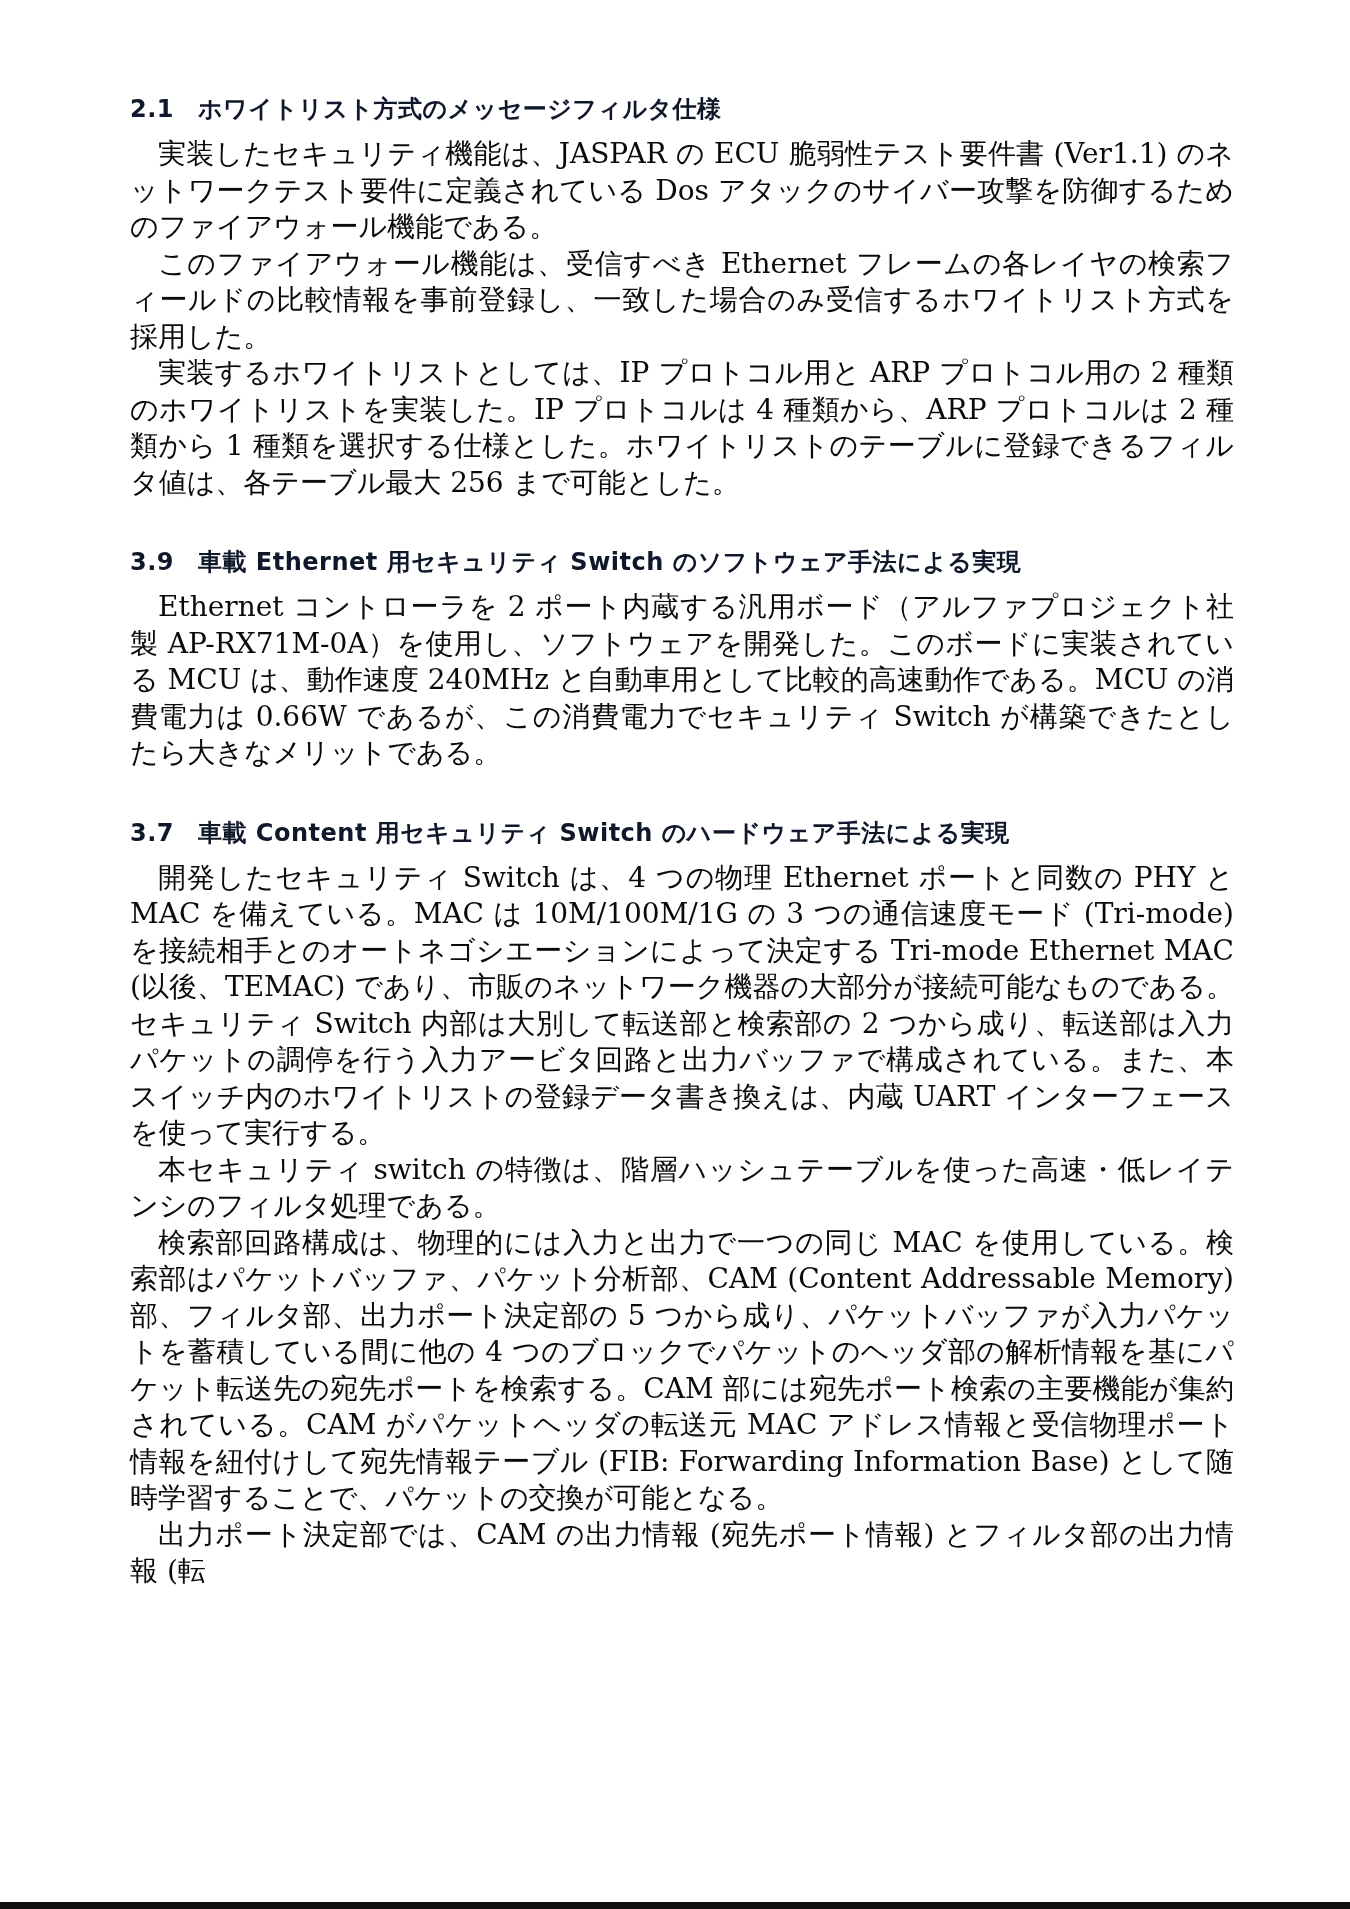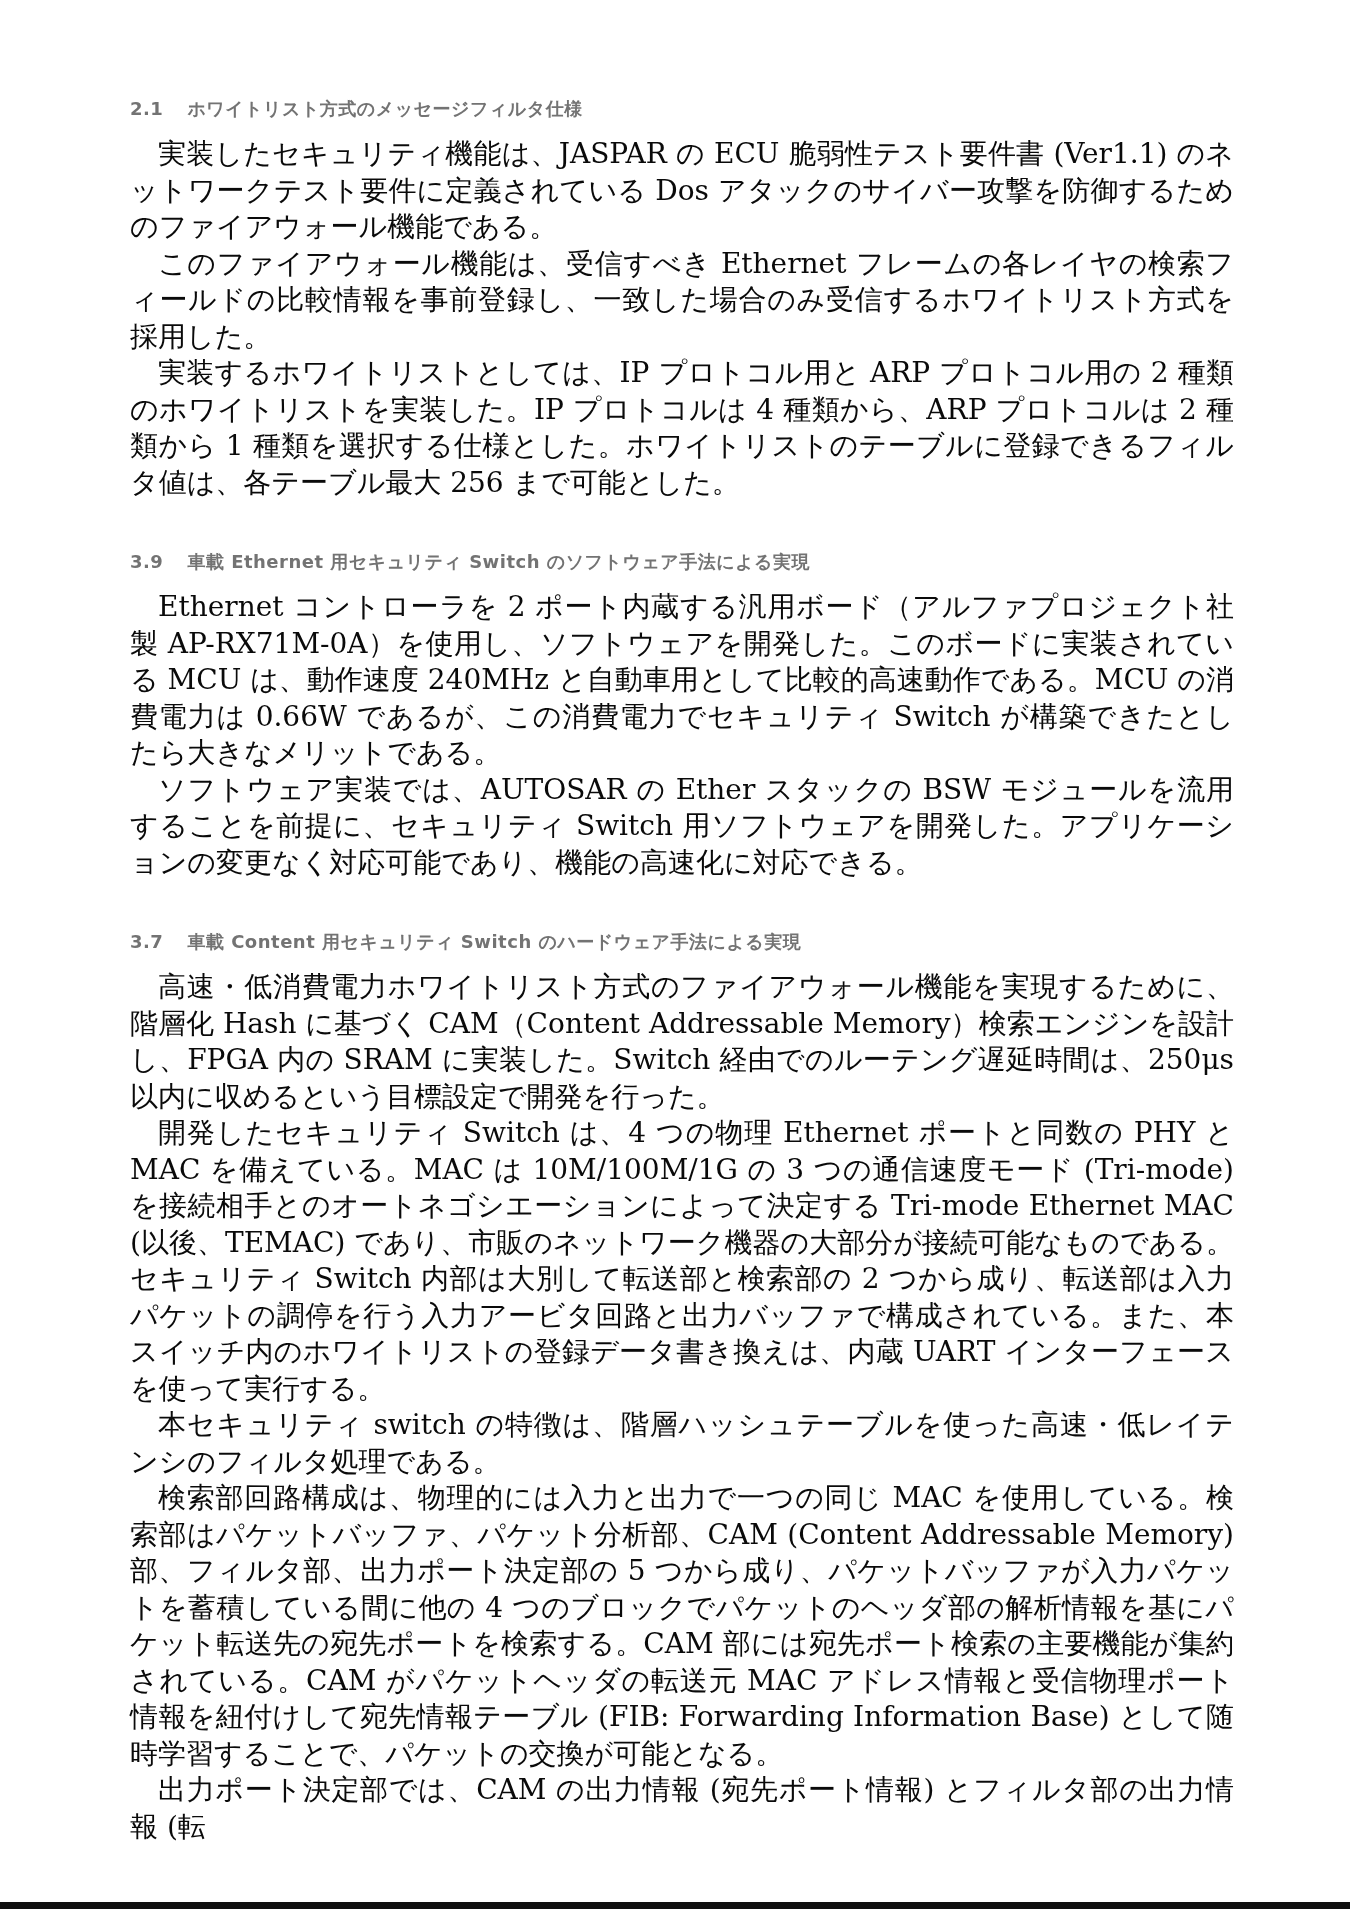--- a/index.html
+++ b/index.html
@@ -16,24 +16,24 @@
     position: absolute;
     left: 130px;
     top: 92px;
     width: 1104px;
   }
   .section { margin: 0; }
   .section + .section { margin-top: 44px; }
   .section-heading {
     font-family: "DejaVu Sans", "Liberation Sans", sans-serif;
     font-weight: bold;
-    font-size: 18px;
+    font-size: 24px;
     line-height: 34px;
     margin: 0 0 10px 0;
-    color: #737373;
+    color: #0f172a;
     letter-spacing: 0.5px;
   }
   .section-heading .sec-num { margin-right: 24px; }
   .body-par {
     margin: 0;
     font-size: 28px;
     line-height: 36.5px;
     text-align: justify;
     text-indent: 1em;
     color: #0a0a0a;
@@ -71,28 +71,26 @@
       <p class="body-par">実装したセキュリティ機能は、JASPAR の ECU 脆弱性テスト要件書 (Ver1.1) のネットワークテスト要件に定義されている Dos アタックのサイバー攻撃を防御するためのファイアウォール機能である。</p>
       <p class="body-par">このファイアウォール機能は、受信すべき Ethernet フレームの各レイヤの検索フィールドの比較情報を事前登録し、一致した場合のみ受信するホワイトリスト方式を採用した。</p>
       <p class="body-par">実装するホワイトリストとしては、IP プロトコル用と ARP プロトコル用の 2 種類のホワイトリストを実装した。IP プロトコルは 4 種類から、ARP プロトコルは 2 種類から 1 種類を選択する仕様とした。ホワイトリストのテーブルに登録できるフィルタ値は、各テーブル最大 256 まで可能とした。</p>
     </section>
 
     <section class="section">
       <h2 class="section-heading">
         <span class="sec-num">3.9</span><span>車載 Ethernet 用セキュリティ Switch のソフトウェア手法による実現</span>
       </h2>
       <p class="body-par">Ethernet コントローラを 2 ポート内蔵する汎用ボード（アルファプロジェクト社製 AP-RX71M-0A）を使用し、ソフトウェアを開発した。このボードに実装されている MCU は、動作速度 240MHz と自動車用として比較的高速動作である。MCU の消費電力は 0.66W であるが、この消費電力でセキュリティ Switch が構築できたとしたら大きなメリットである。</p>
-      <p class="body-par">ソフトウェア実装では、AUTOSAR の Ether スタックの BSW モジュールを流用することを前提に、セキュリティ Switch 用ソフトウェアを開発した。アプリケーションの変更なく対応可能であり、機能の高速化に対応できる。</p>
     </section>
 
     <section class="section">
       <h2 class="section-heading">
         <span class="sec-num">3.7</span><span>車載 Content 用セキュリティ Switch のハードウェア手法による実現</span>
       </h2>
-      <p class="body-par">高速・低消費電力ホワイトリスト方式のファイアウォール機能を実現するために、階層化 Hash に基づく CAM（Content Addressable Memory）検索エンジンを設計し、FPGA 内の SRAM に実装した。Switch 経由でのルーテング遅延時間は、250μs 以内に収めるという目標設定で開発を行った。</p>
       <p class="body-par">開発したセキュリティ Switch は、4 つの物理 Ethernet ポートと同数の PHY と MAC を備えている。MAC は 10M/100M/1G の 3 つの通信速度モード (Tri-mode) を接続相手とのオートネゴシエーションによって決定する Tri-mode Ethernet MAC (以後、TEMAC) であり、市販のネットワーク機器の大部分が接続可能なものである。セキュリティ Switch 内部は大別して転送部と検索部の 2 つから成り、転送部は入力パケットの調停を行う入力アービタ回路と出力バッファで構成されている。また、本スイッチ内のホワイトリストの登録データ書き換えは、内蔵 UART インターフェースを使って実行する。</p>
       <p class="body-par">本セキュリティ switch の特徴は、階層ハッシュテーブルを使った高速・低レイテンシのフィルタ処理である。</p>
       <p class="body-par">検索部回路構成は、物理的には入力と出力で一つの同じ MAC を使用している。検索部はパケットバッファ、パケット分析部、CAM (Content Addressable Memory) 部、フィルタ部、出力ポート決定部の 5 つから成り、パケットバッファが入力パケットを蓄積している間に他の 4 つのブロックでパケットのヘッダ部の解析情報を基にパケット転送先の宛先ポートを検索する。CAM 部には宛先ポート検索の主要機能が集約されている。CAM がパケットヘッダの転送元 MAC アドレス情報と受信物理ポート情報を紐付けして宛先情報テーブル (FIB: Forwarding Information Base) として随時学習することで、パケットの交換が可能となる。</p>
       <p class="body-par">出力ポート決定部では、CAM の出力情報 (宛先ポート情報) とフィルタ部の出力情報 (転</p>
     </section>
 
   </div>
 
   <div class="page-bottom-edge"></div>
 </div>

